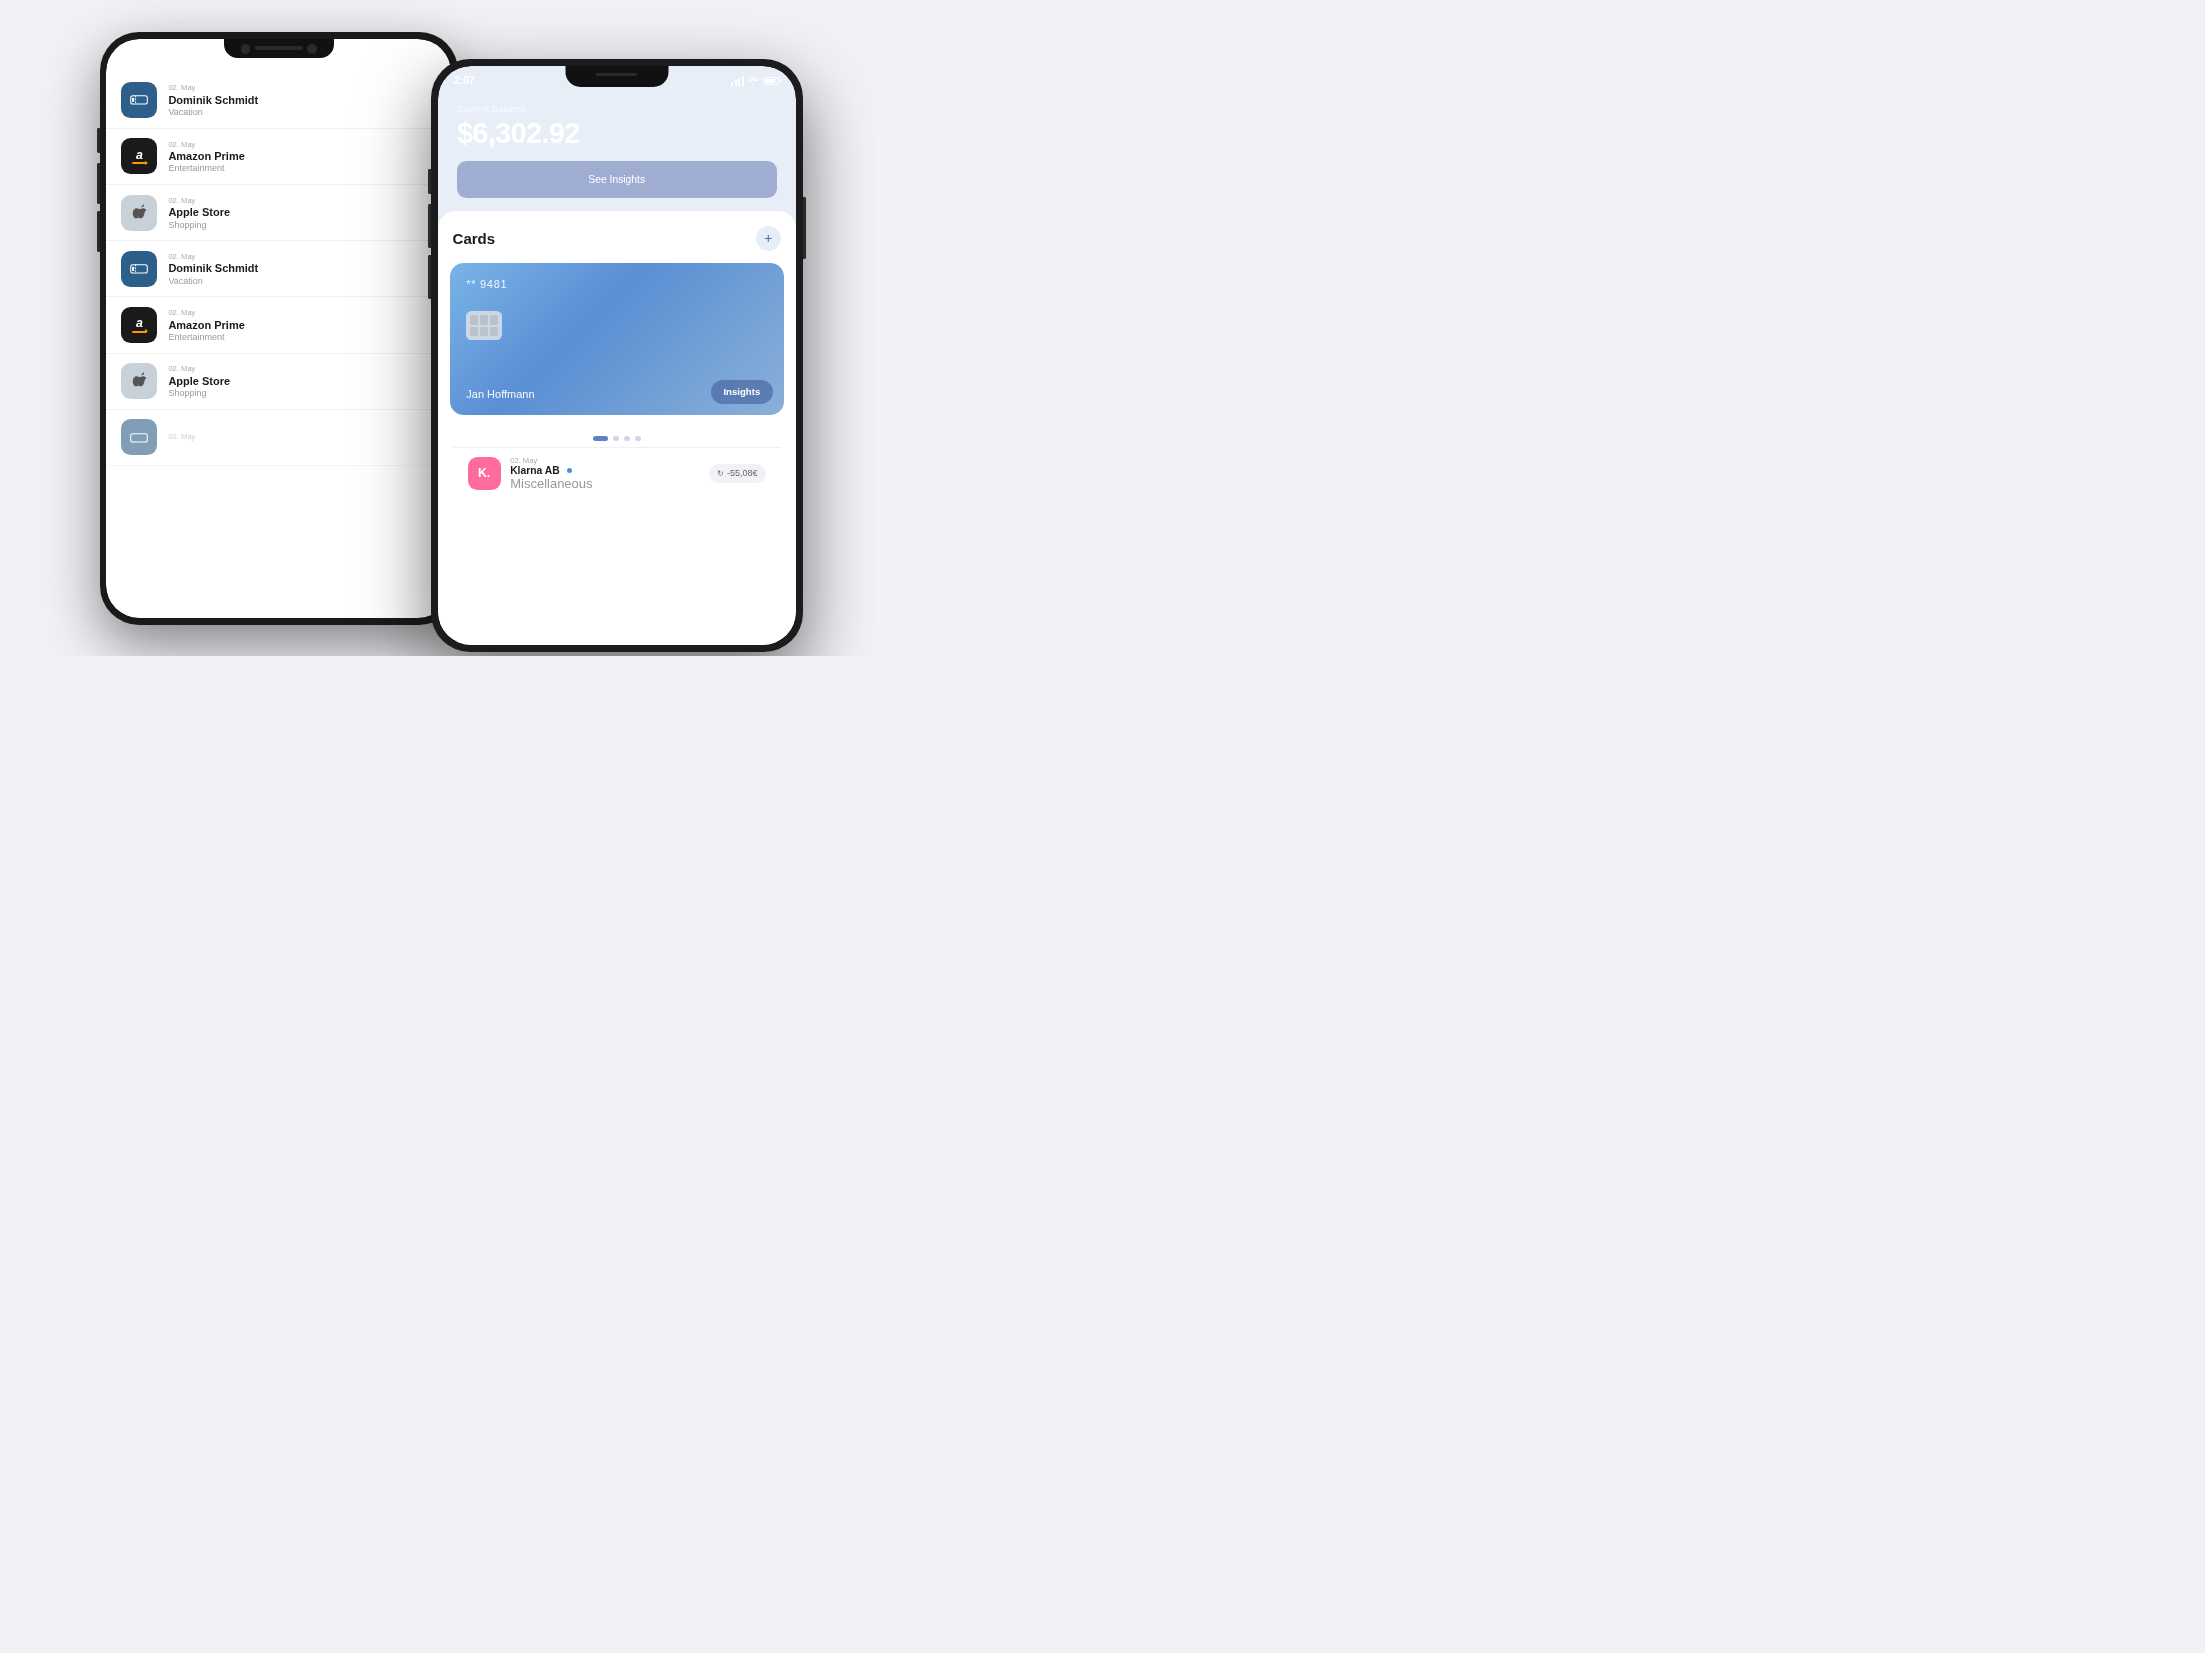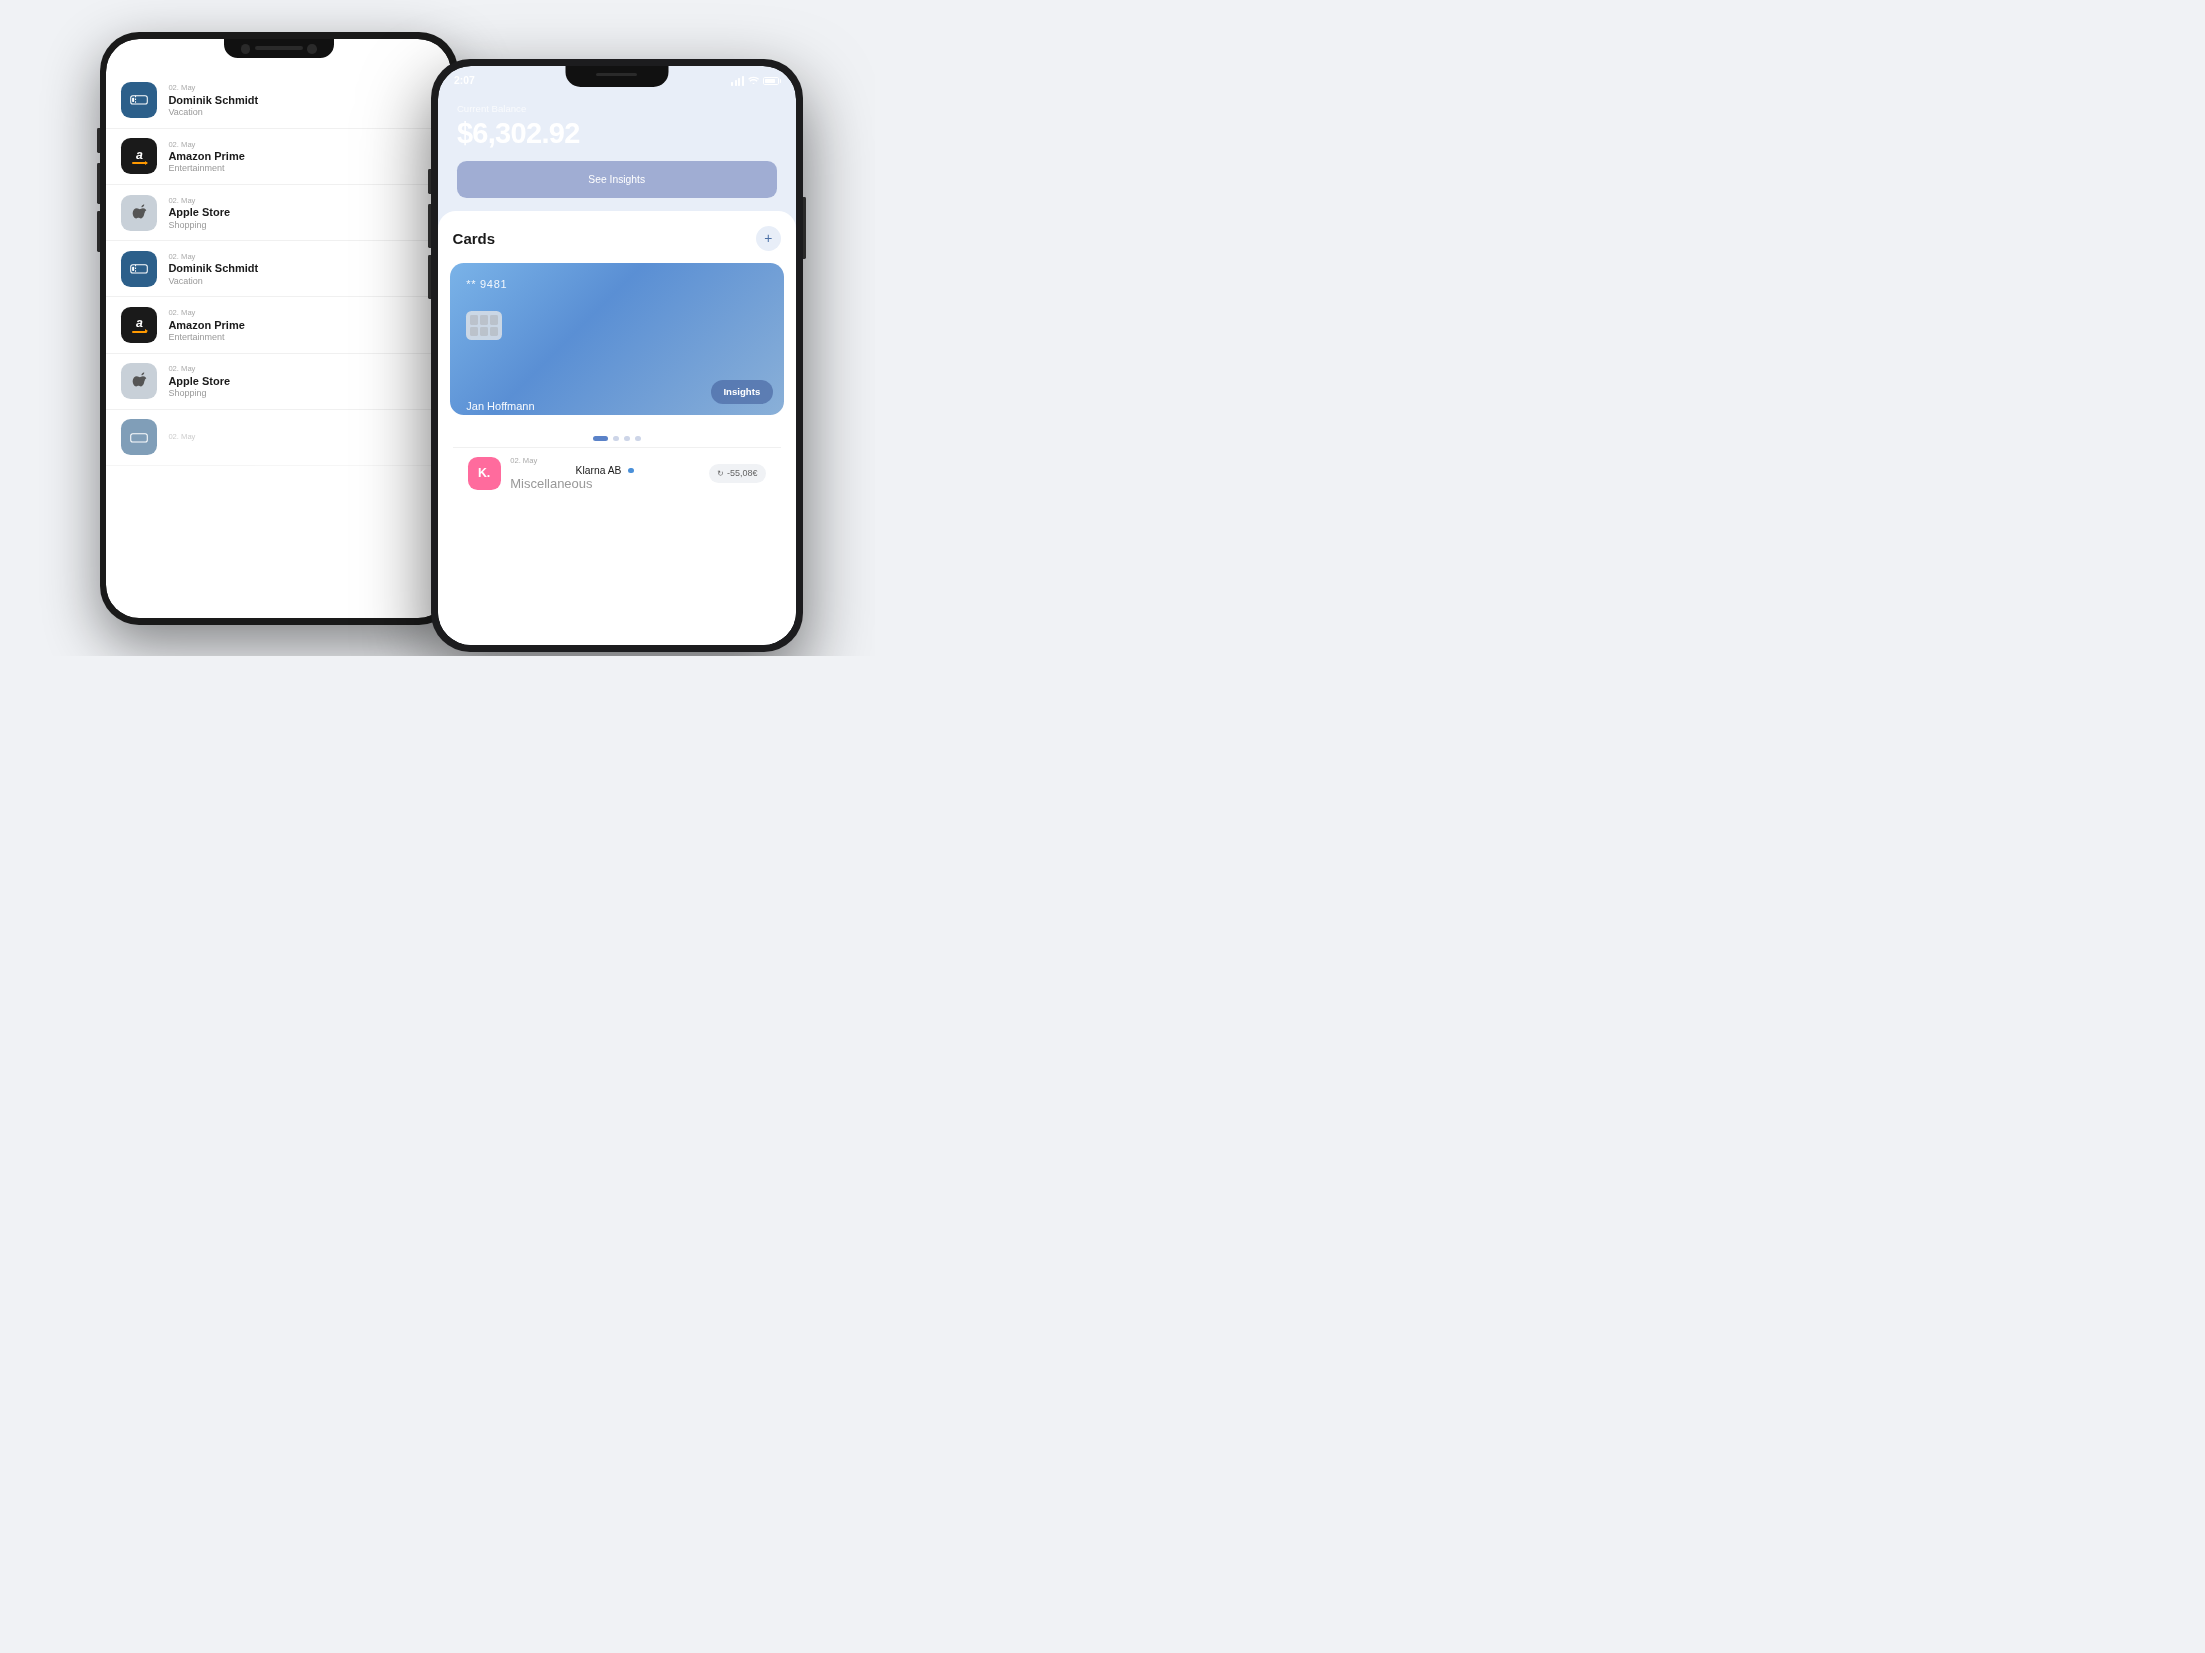--- a/index.html
+++ b/index.html
@@ -406,21 +406,21 @@
       padding: 4.1px;
     }
 
     .chip-cell {
       background: rgba(180,185,192,0.7);
       border-radius: 1.4px;
     }
 
     .card-holder-name {
       position: absolute;
-      bottom: 3px;
+      bottom: 15px;
       left: 16.5px;
       font-size: 11px;
       color: rgba(255,255,255,0.95);
       font-weight: 500;
     }
 
     .card-details-btn {
       position: absolute;
       bottom: 11px;
       right: 11px;
@@ -482,26 +482,25 @@
       flex: 1;
     }
 
     .front-tx-date {
       font-size: 7.6px;
       color: #aaa;
     }
 
     .front-tx-name {
       font-size: 10.3px;
-      font-weight: 400;
+      font-weight: 700;
       color: #1a1a1a;
       display: flex;
       align-items: center;
       gap: 7px;
-      justify-content: center;
     }
 
     .online-dot {
       width: 5.5px;
       height: 5.5px;
       background: #4a90d9;
       border-radius: 50%;
       display: inline-block;
     }
 

